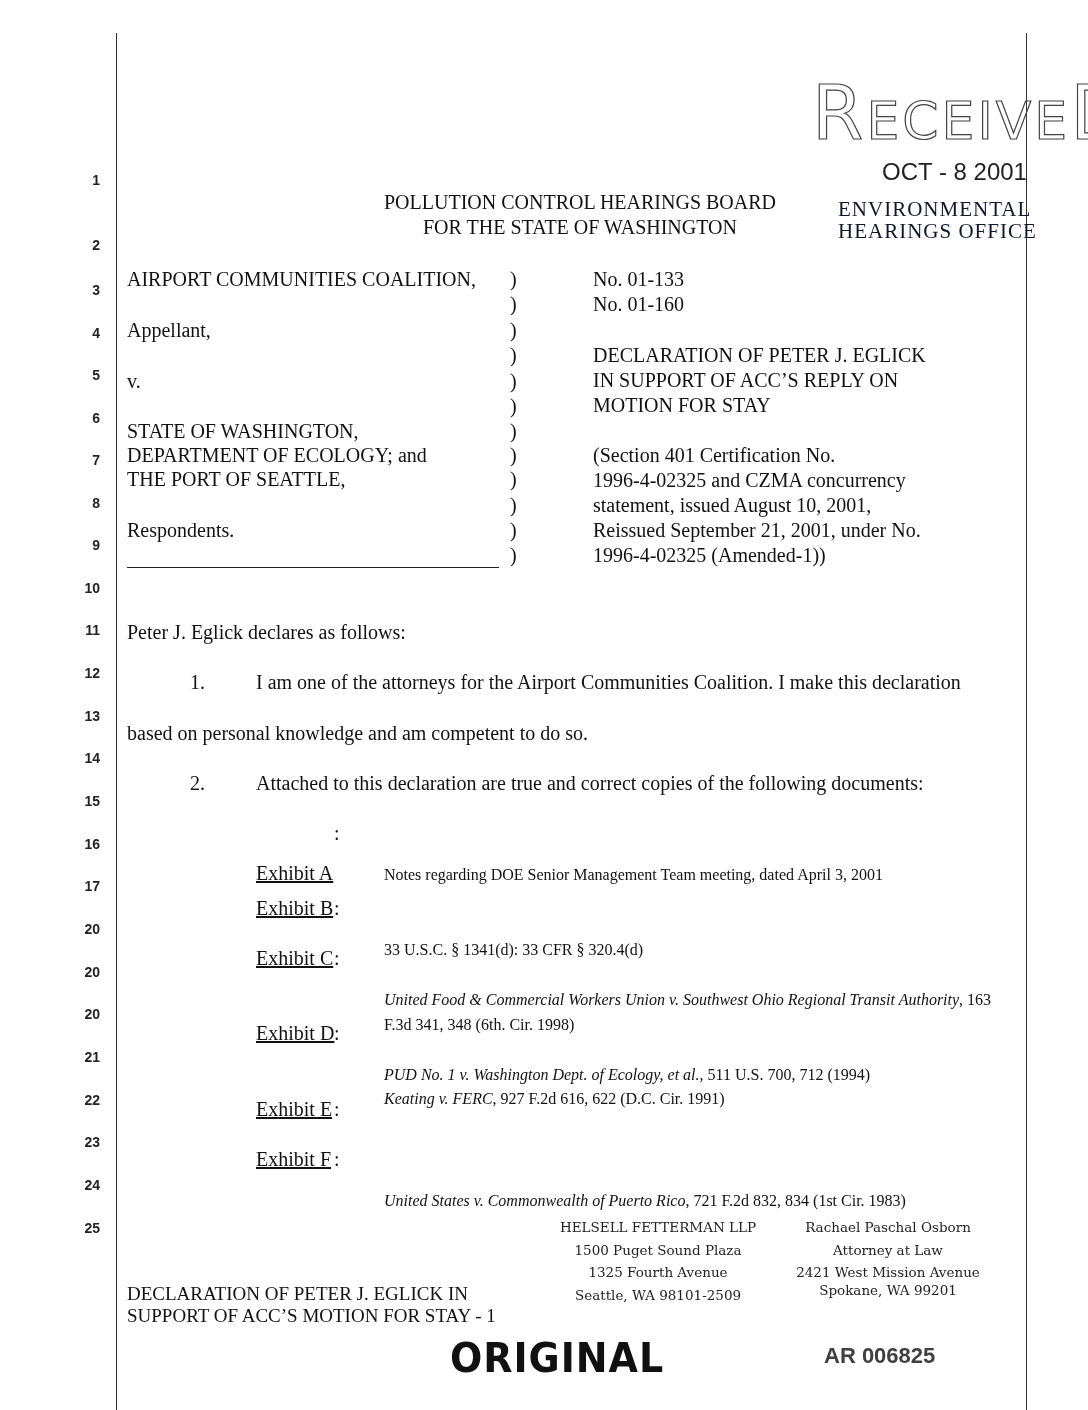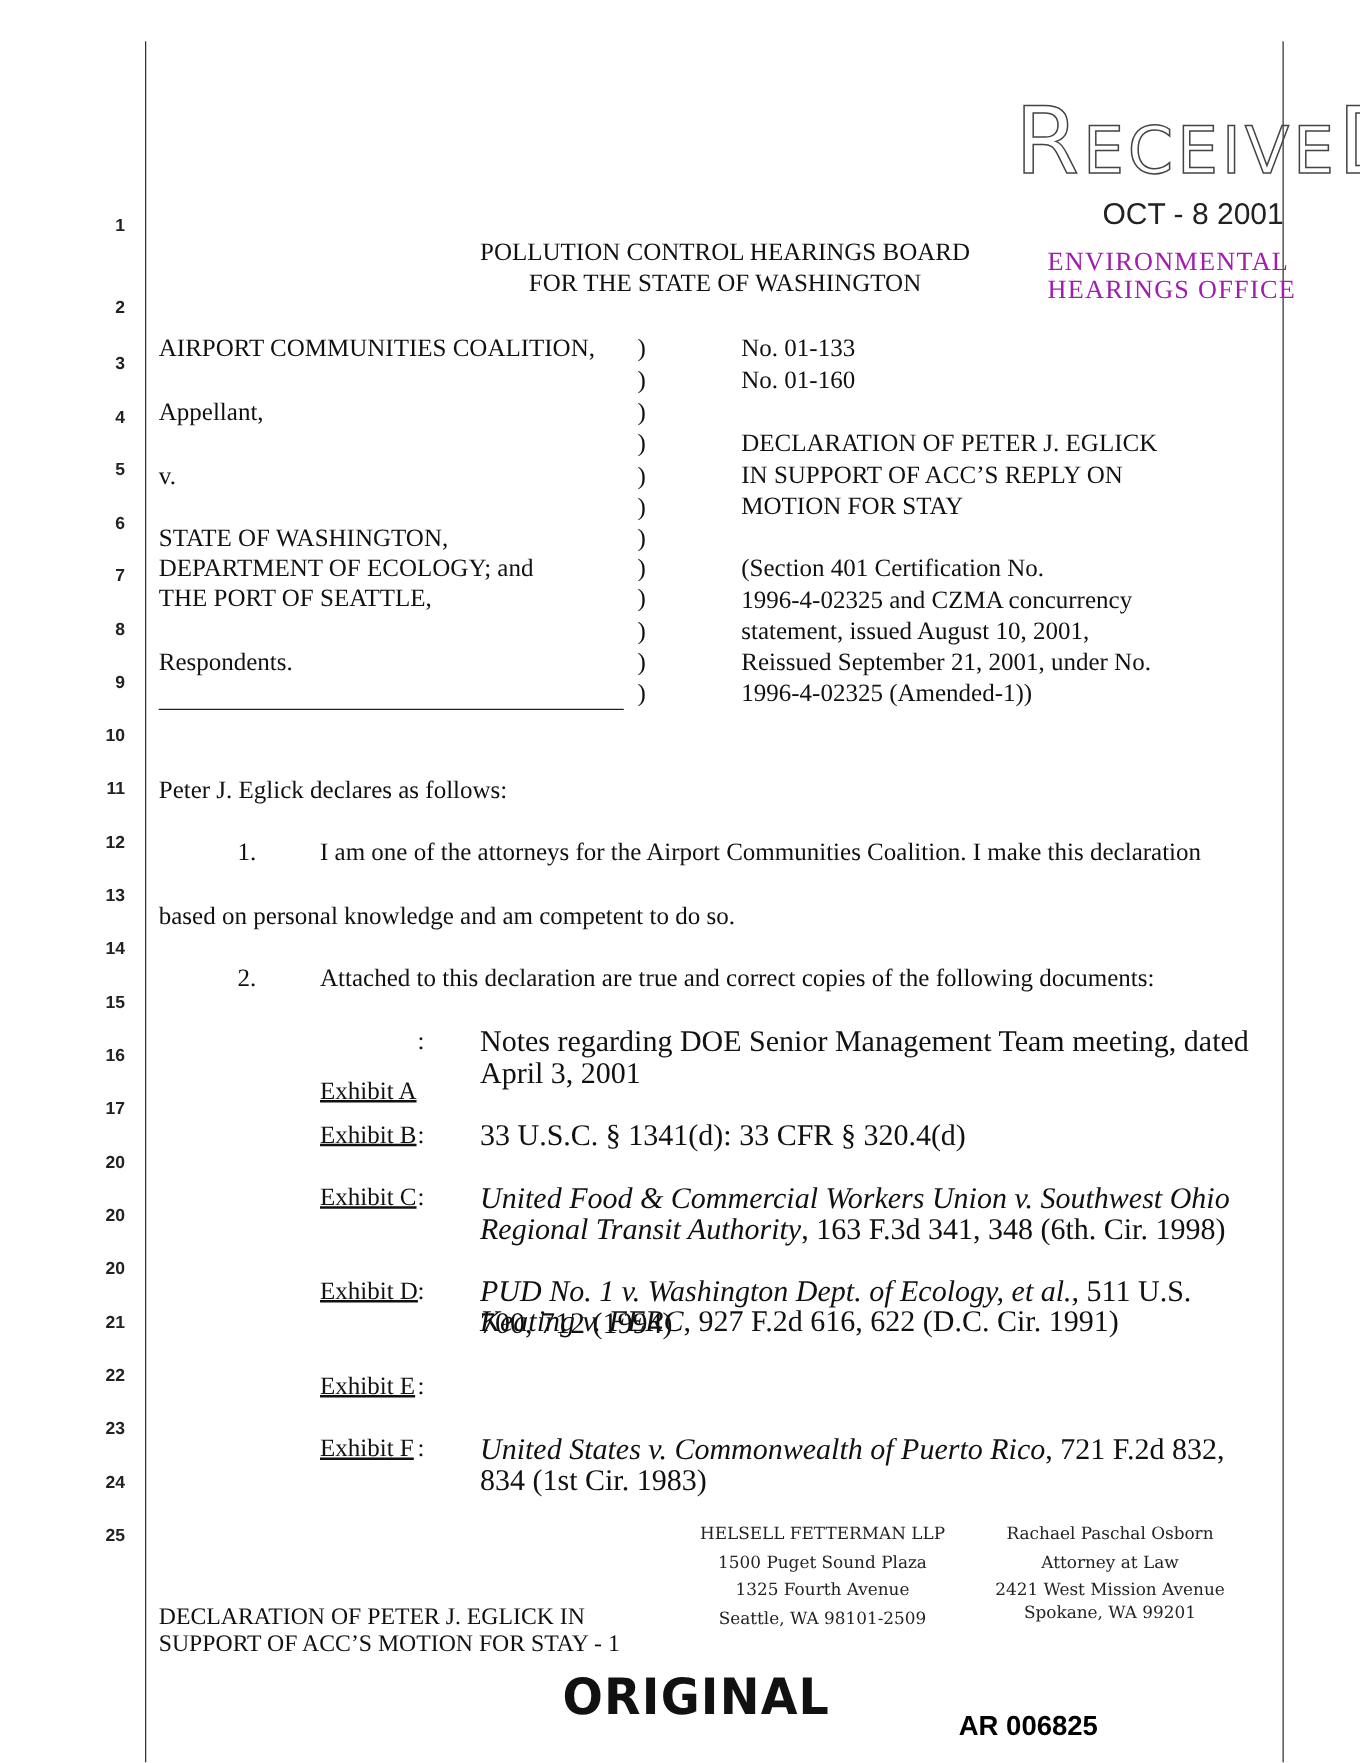--- a/index.html
+++ b/index.html
@@ -12,36 +12,36 @@
   .rule-right { position: absolute; left: 1026px; top: 33px; width: 1px; height: 1377px; background: #333; }
 
   .linenum { position: absolute; left: 60px; width: 40px; text-align: right; font-size: 14px; font-weight: bold; font-family: "Liberation Sans", "DejaVu Sans", sans-serif; color: #222; }
 
   .body-text { font-size: 20px; font-family: "Liberation Serif", "DejaVu Serif", serif; }
 
   
   .stamp-received { position: absolute; left: 812px; top: 70px; font-family: "DejaVu Sans", sans-serif; font-size: 52px; letter-spacing: 3px; color: transparent; -webkit-text-stroke: 1.2px #444; }
   .stamp-received .big { font-size: 74px; }
   .stamp-date { position: absolute; left: 882px; top: 158px; font-family: "Liberation Sans", "DejaVu Sans", sans-serif; font-size: 24px; color: #222; }
-  .stamp-office { position: absolute; left: 838px; top: 198px; font-family: "Liberation Serif", "DejaVu Serif", serif; font-size: 21px; line-height: 22px; color: #a21caf; letter-spacing: 1px; }
+  .stamp-office { position: absolute; left: 838px; top: 198px; font-family: "Liberation Serif", "DejaVu Serif", serif; font-size: 21px; line-height: 22px; color: #0f172a; letter-spacing: 1px; }
 
   .caption-title { position: absolute; left: 300px; top: 190px; width: 560px; text-align: center; font-size: 20px; line-height: 25px; }
 
   .party { font-size: 20px; font-family: Liberation Serif, serif; }
   .paren { position: absolute; left: 510px; font-size: 20px; }
   .sigline { position: absolute; left: 127px; top: 567px; width: 372px; height: 1px; background: #222; }
 
   .exhibit-label { position: absolute; left: 256px; font-size: 20px; text-decoration: underline; }
-  .exhibit-text { position: absolute; left: 384px; font-size: 24px; line-height: 25px; width: 630px; white-space: normal; }
+  .exhibit-text { position: absolute; left: 384px; font-size: 16px; line-height: 25px; width: 630px; white-space: normal; margin-top: 40px; }
   .exhibit-text i { font-style: italic; }
 
   .firm { position: absolute; font-size: 13.5px; text-align: center; line-height: 22.5px; font-family: "DejaVu Serif", serif; color: #222; }
 
   .original { position: absolute; left: 450px; top: 1335px; font-family: "DejaVu Sans", sans-serif; font-weight: bold; font-size: 40px; letter-spacing: 1px; transform: scaleX(0.95); transform-origin: left; color: #111; }
-  .ar-num { position: absolute; left: 767px; top: 1343px; font-family: "Liberation Sans", "DejaVu Sans", sans-serif; font-weight: bold; font-size: 22px; color: #000000; margin-top: 25px; }
+  .ar-num { position: absolute; left: 824px; top: 1343px; font-family: "Liberation Sans", "DejaVu Sans", sans-serif; font-weight: bold; font-size: 22px; color: #404040; }
 </style>
 </head>
 <body>
 
 <div class="rule-left"></div>
 <div class="rule-right"></div>
 
 <div>
   <div class="linenum" style="top:172px">1</div>
   <div class="linenum" style="top:237px">2</div>

